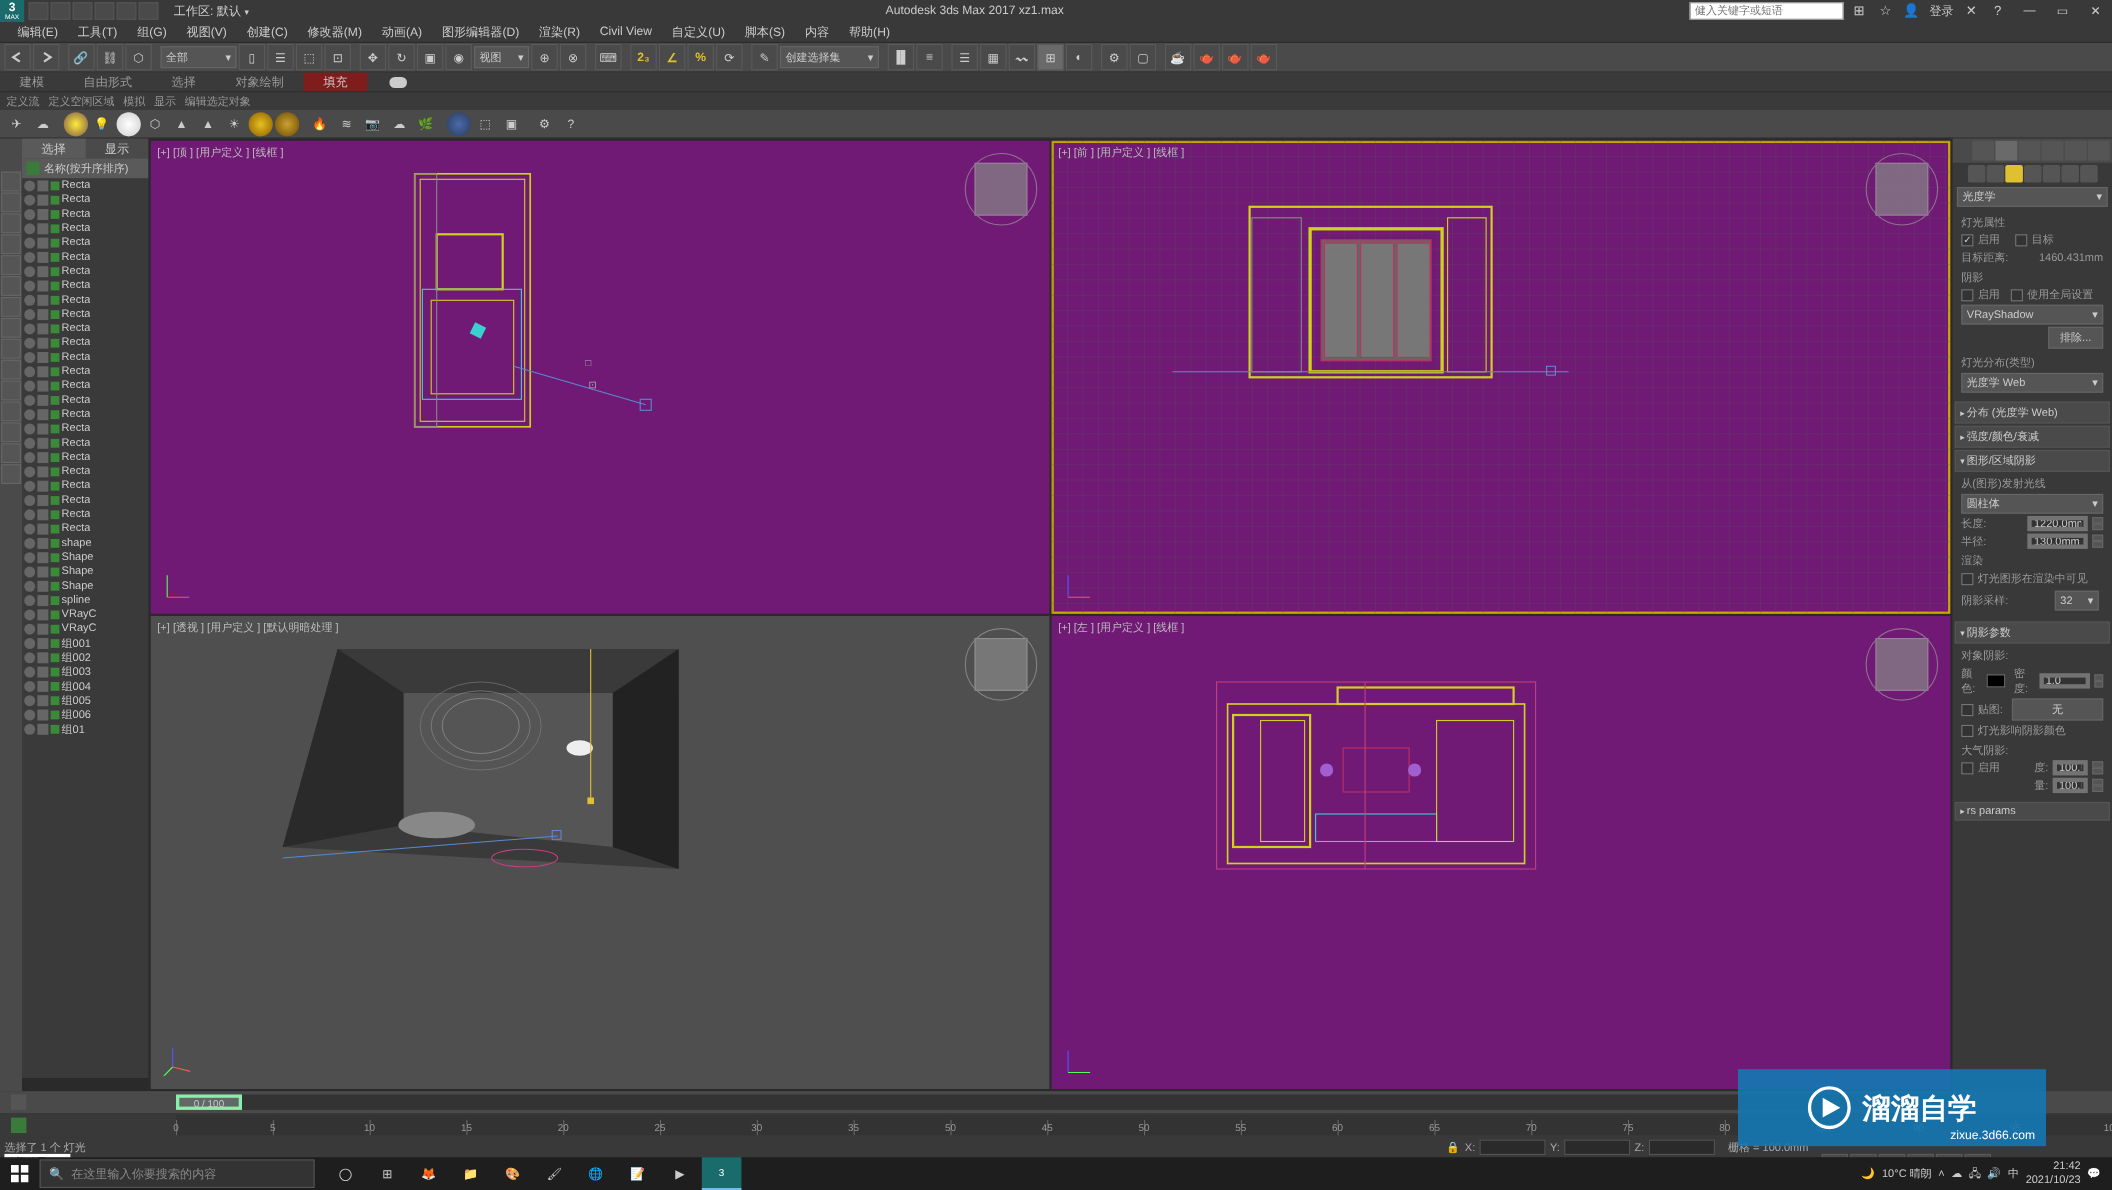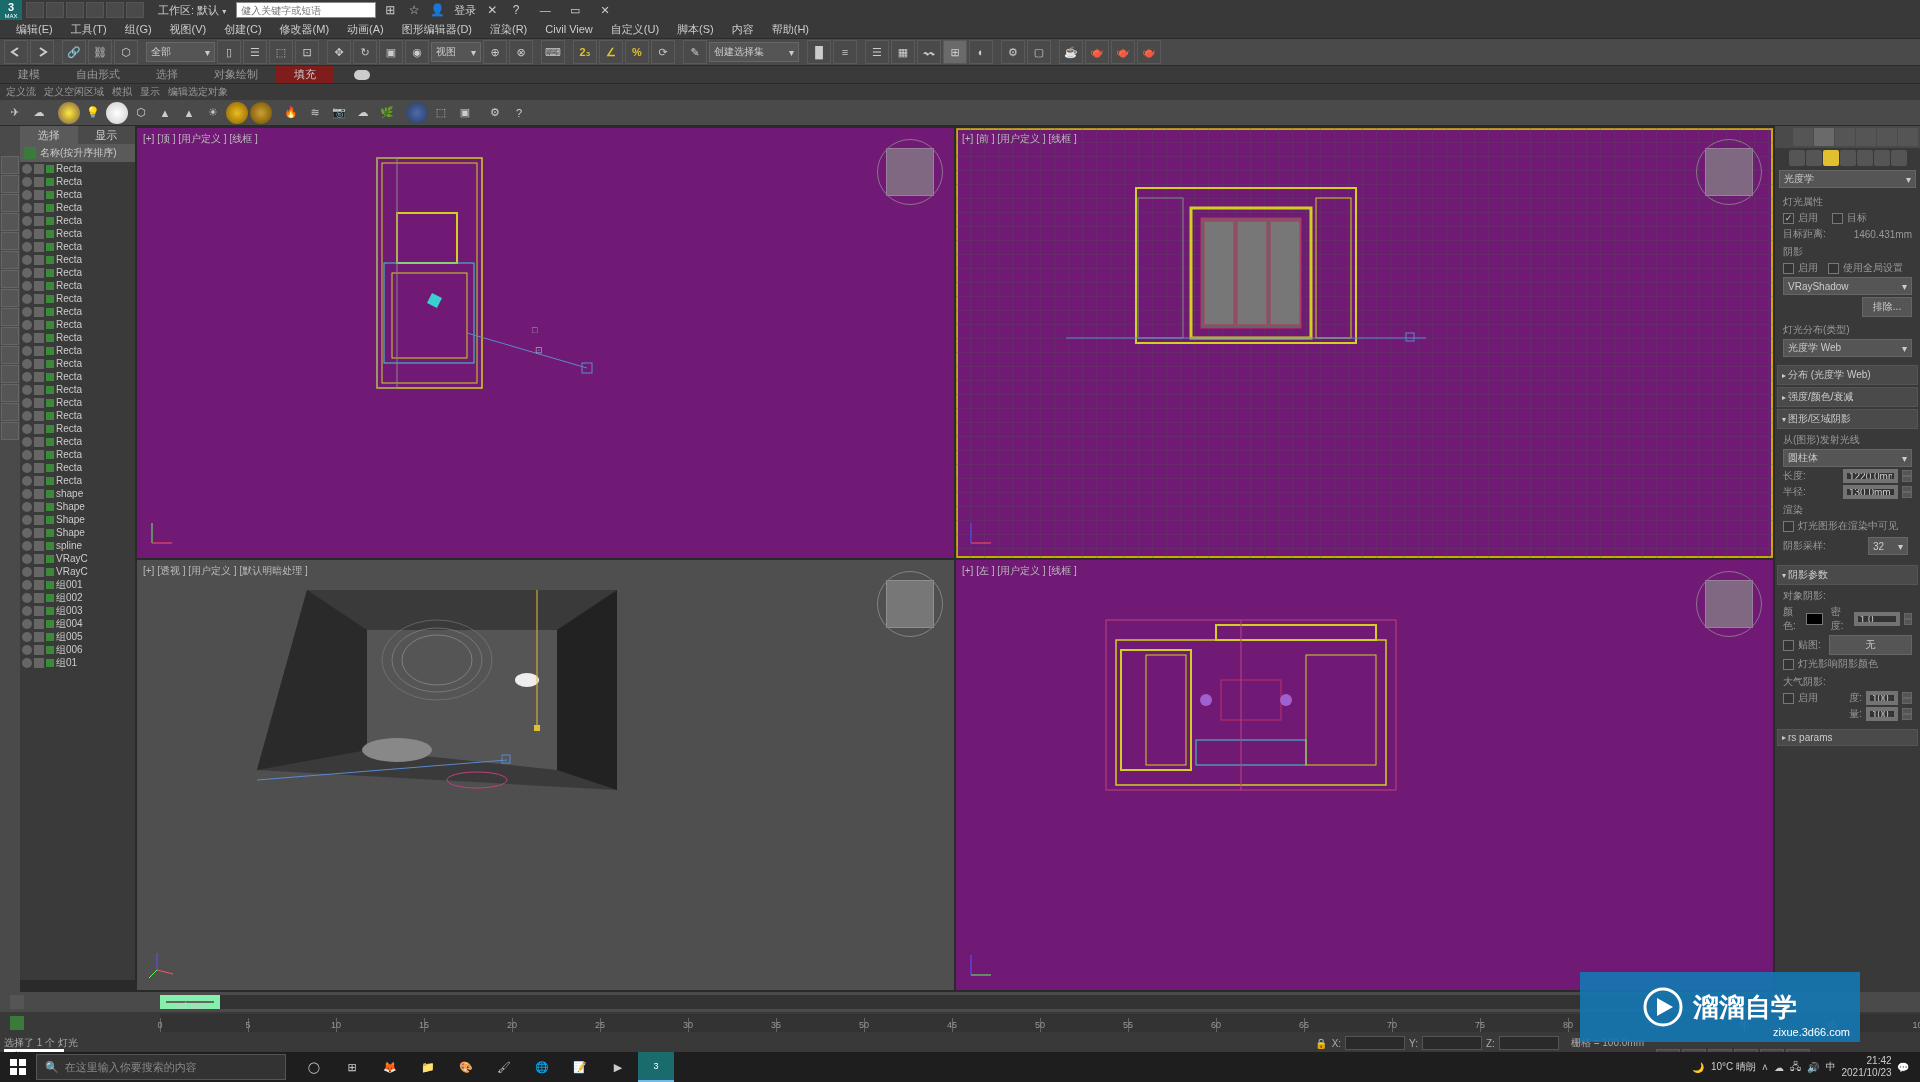--- a/index.html
+++ b/index.html
@@ -91,21 +91,21 @@
 .cmd-check.checked::after { content: '✓'; font-size: 9px; color: #ccc; display: block; text-align: center; line-height: 9px; }
 .cmd-label { color: #999; font-size: 10px; }
 .cmd-input { height: 14px; background: #333; border: 4px solid #737373; color: #ccc; font-size: 10px; padding: 0 2px; }
 .cmd-spinner { display: flex; flex-direction: column; width: 10px; }
 .cmd-spinner div { height: 6px; background: #555; border: 1px solid #666; }
 .cmd-btn { background: #555; border: 1px solid #666; padding: 2px 6px; font-size: 10px; text-align: center; }
 
 
 .time-slider { height: 20px; background: #4a4a4a; display: flex; align-items: center; padding: 0 140px 0 160px; position: relative; }
 .time-track { flex: 1; height: 14px; background: #333; position: relative; }
-.time-handle { position: absolute; left: 0; width: 60px; height: 14px; background: #666; border: 6px solid #86efac; font-size: 9px; text-align: center; }
+.time-handle { position: absolute; left: 0; width: 60px; height: 14px; background: #666; border: 3px solid #86efac; font-size: 9px; text-align: center; }
 .timeline { height: 22px; background: #393939; display: flex; align-items: center; padding-left: 160px; position: relative; }
 .timeline-ruler { flex: 1; height: 18px; background: #333; position: relative; display: flex; }
 .tick { position: absolute; bottom: 0; width: 1px; height: 14px; background: #666; }
 .tick-label { position: absolute; bottom: 2px; font-size: 9px; color: #999; transform: translateX(-50%); }
 
 
 .status { height: 18px; background: #393939; display: flex; align-items: center; font-size: 10px; color: #aaa; padding: 0 4px; gap: 12px; }
 .status-section { display: flex; align-items: center; gap: 4px; }
 .coord-input { width: 60px; height: 14px; background: #2a2a2a; border: 1px solid #555; color: #ccc; font-size: 10px; padding: 0 2px; }
 .maxscript { width: 60px; background: #fff; color: #333; font-size: 9px; padding: 1px 2px; }
@@ -136,20 +136,21 @@
     </div>
   <div class="qat">
     <div class="qat-btn"></div>
     <div class="qat-btn"></div>
     <div class="qat-btn"></div>
     <div class="qat-btn"></div>
     <div class="qat-btn"></div>
     <div class="qat-btn"></div>
   </div>
   <div class="workspace-label"><span>工作区: 默认</span> <span style="font-size:8px">▾</span></div>
+  <div class="title-center">Autodesk 3ds Max 2017    xz1.max</div>
   <input class="title-search" placeholder="健入关键字或短语" style="">
   <div class="title-right">
     <div class="title-right-icon">⊞</div>
     <div class="title-right-icon">☆</div>
     <div class="title-right-icon">👤</div>
     <span>登录</span>
     <div class="title-right-icon">✕</div>
     <div class="title-right-icon">?</div>
   </div>
   <div class="win-controls">

